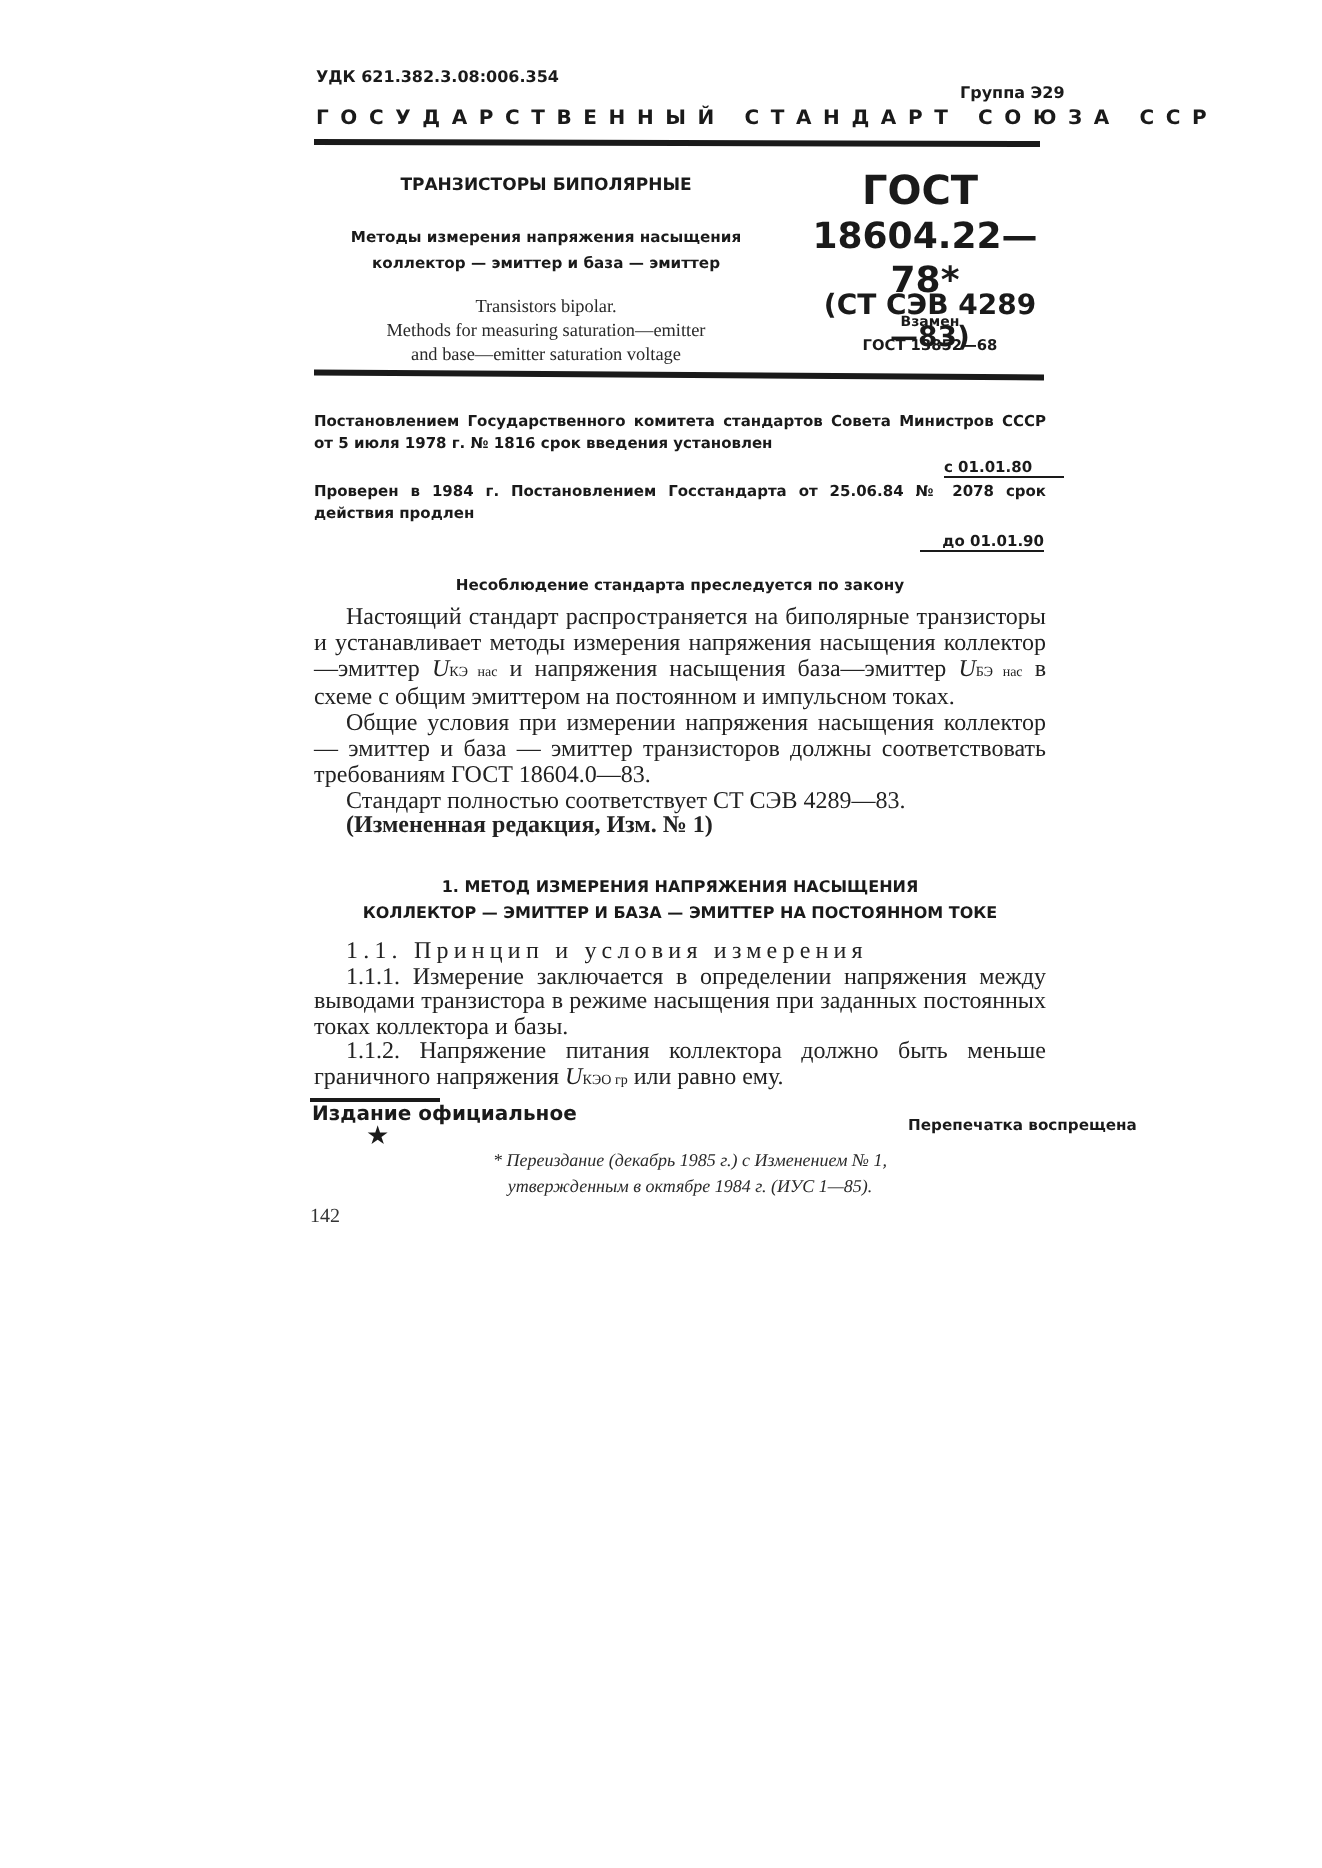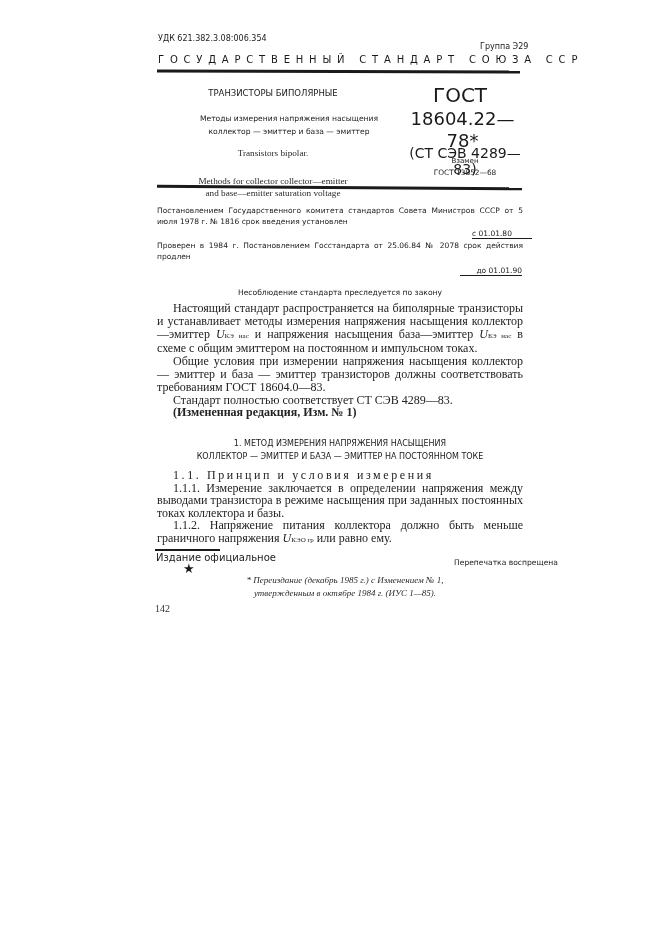--- a/index.html
+++ b/index.html
@@ -1,26 +1,26 @@
 <!DOCTYPE html>
 <html><head>
 <meta charset="utf-8">
 <style>
   * { margin: 0; padding: 0; box-sizing: border-box; }
   html, body { width: 661px; height: 934px; background: #ffffff; overflow: hidden; }
   body { position: relative; color: #1a1a1a; font-family: "Liberation Serif", serif; }
   .abs { position: absolute; }
-  .sans { font-family: "DejaVu Sans", sans-serif; font-weight: normal; }
+  .sans { font-family: "DejaVu Sans", sans-serif; font-weight: bold; }
   .serif { font-family: "Liberation Serif", serif; }
   .udk { left: 158px; top: 34px; font-size: 8px; }
   .group { left: 480px; top: 42px; font-size: 8px; }
   .gos { left: 158px; top: 54px; font-size: 10px; letter-spacing: 5.8px; white-space: nowrap; }
   .rule1 { left: 157px; top: 70px; width: 363px; height: 3px; background: #1a1a1a; transform: rotate(0.15deg); }
   .title-ru { left: 158px; top: 88px; width: 230px; text-align: center; font-size: 8.5px; }
-  .sub-ru { left: 174px; top: 112px; width: 230px; text-align: center; font-size: 7.6px; line-height: 13px; }
+  .sub-ru { left: 158px; top: 112px; width: 230px; text-align: center; font-size: 7.6px; line-height: 13px; }
   .title-en { left: 158px; top: 147px; width: 230px; text-align: center; font-size: 9.2px; line-height: 12px; color: #2a2a2a; }
   .gost-big { left: 400px; top: 84px; width: 120px; text-align: center; font-size: 20px; line-height: 23px; }
   .gost-num { left: 400px; top: 108px; width: 125px; text-align: center; font-size: 18px; line-height: 22px; }
   .st-sev { left: 405px; top: 145px; width: 120px; text-align: center; font-size: 14px; }
   .vzamen { left: 405px; top: 157px; width: 120px; text-align: center; font-size: 7px; }
   .gost-old { left: 405px; top: 168px; width: 120px; text-align: center; font-size: 7.4px; }
   .rule2 { left: 157px; top: 186px; width: 365px; height: 3px; background: #1a1a1a; transform: rotate(0.4deg); }
   .decree { left: 157px; top: 205px; width: 366px; font-size: 7.5px; line-height: 11px; text-align: justify; }
   .date-from { left: 472px; top: 229px; width: 60px; text-align: left; font-size: 7.5px; border-bottom: 1.5px solid #1a1a1a; }
   .checked { left: 157px; top: 240px; width: 366px; font-size: 7.5px; line-height: 11px; text-align: justify; }
@@ -49,22 +49,22 @@
 <div class="abs sans group">Группа Э29</div>
 <div class="abs sans gos">ГОСУДАРСТВЕННЫЙ СТАНДАРТ СОЮЗА ССР</div>
 <div class="abs rule1"></div>
 
 <div class="abs sans title-ru">ТРАНЗИСТОРЫ БИПОЛЯРНЫЕ</div>
 <div class="abs sans sub-ru">
   <div>Методы измерения напряжения насыщения</div>
   <div>коллектор — эмиттер и база — эмиттер</div>
 </div>
 <div class="abs serif title-en">
-  <div style="margin-bottom:16px;">Transistors bipolar.</div>
-  <div>Methods for collector collector—emitter</div>
+  <div style="margin-bottom:0;">Transistors bipolar.</div>
+  <div>Methods for measuring saturation—emitter</div>
   <div>and base—emitter saturation voltage</div>
 </div>
 
 <div class="abs sans gost-big">ГОСТ</div>
 <div class="abs sans gost-num">18604.22—78*</div>
 <div class="abs sans st-sev">(СТ СЭВ 4289—83)</div>
 <div class="abs sans vzamen">Взамен</div>
 <div class="abs sans gost-old">ГОСТ 13852—68</div>
 
 <div class="abs rule2"></div>

